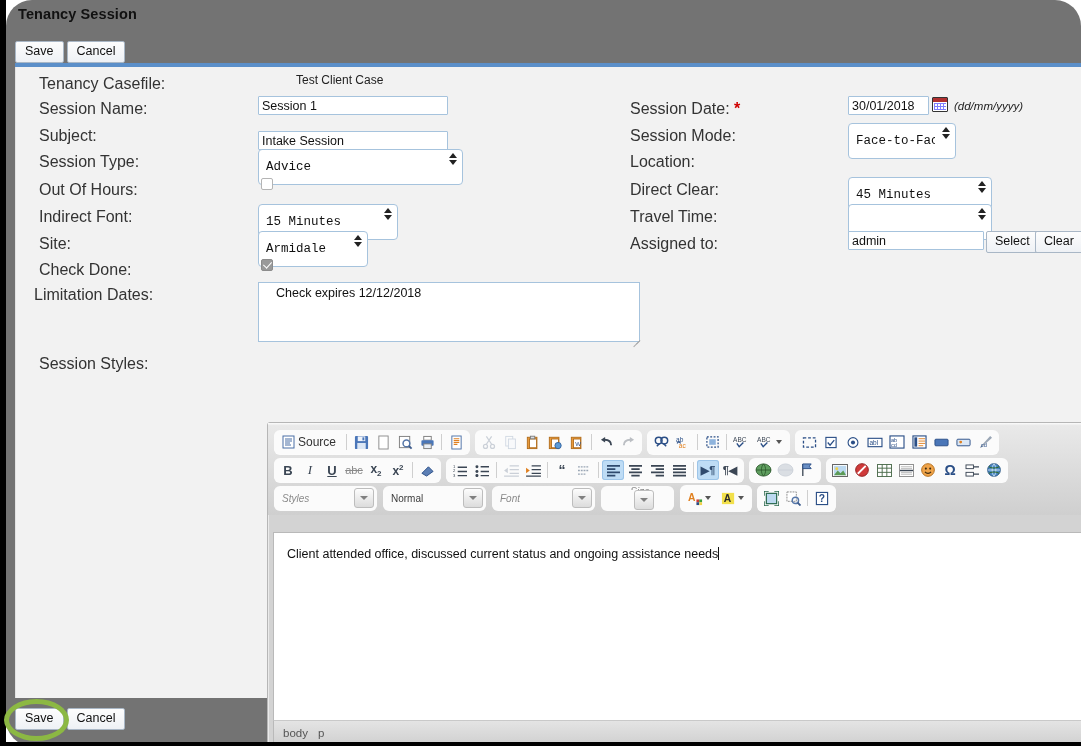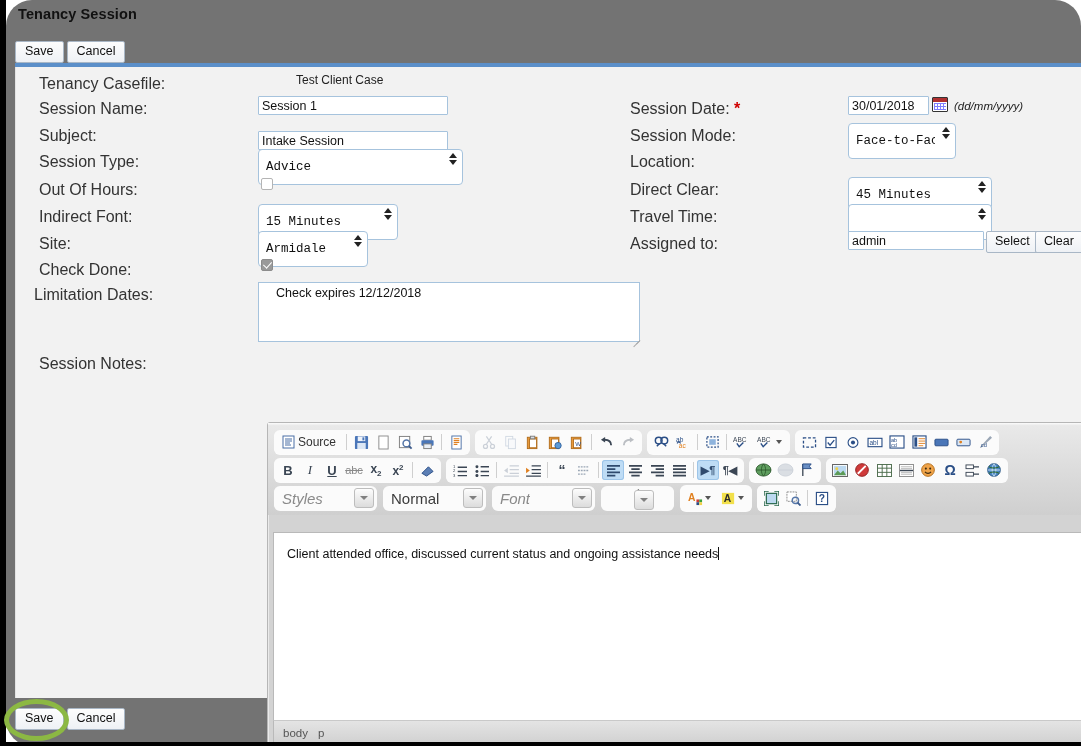--- a/index.html
+++ b/index.html
@@ -290,21 +290,21 @@
     align-items: center;
     justify-content: space-between;
     background: #fbfbfb;
     border-radius: 6px;
     height: 24px;
     margin-right: 6px;
     padding: 0 3px 0 8px;
     box-shadow: 0 1px 0 rgba(255,255,255,.9);
   }
   .tb-combo .ctext {
-    font-size: 15px;
+    font-size: 10px;
     color: #3c3c3c;
     white-space: nowrap;
     overflow: hidden;
   }
   .tb-combo .ctext.ph { color: #8a8a8a; font-style: italic; }
   .tb-combo .carrow {
     width: 18px; height: 18px;
     margin-left: 8px;
     border: 1px solid #bdbdbd;
     border-radius: 3px;
@@ -434,21 +434,21 @@
       <div class="label" style="left:23px; top:194px;">Check Done:</div>
       <div class="chk on" style="left:245px; top:192px;"></div>
 
       <div class="label" style="left:18px; top:219px;">Limitation Dates:</div>
       <textarea class="ta" style="left: 242px; top: 215px; width: 382px; height: 60px;">Check expires 12/12/2018</textarea>
       <div class="ta-grip" style="left:614px; top:265px;">
         <i style="top:8px; width:9px;"></i>
         <i style="top:8px; width:5px; right:0;"></i>
       </div>
 
-      <div class="label" style="left:23px; top:288px;">Session Notes:</div>
+      <div class="label" style="left:23px; top:288px;">Session Styles:</div>
 
       <div class="label" style="left:614px; top:33px;">
         <span>Session Date:</span>
         <span class="req">*</span>
       </div>
       <input class="tf" style="left: 832px; top: 29px; width: 81px;" value="30/01/2018">
       <div class="cal-icon" style="left:916px; top:30px;">
         <div class="top"></div>
           <div class="grid"></div>
       </div>

